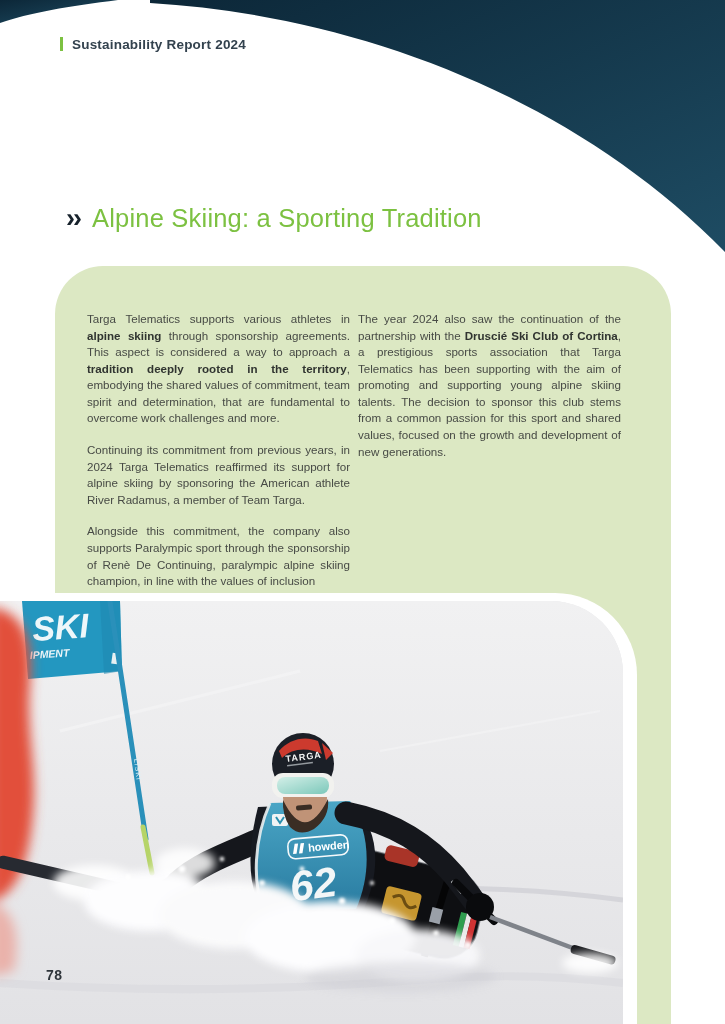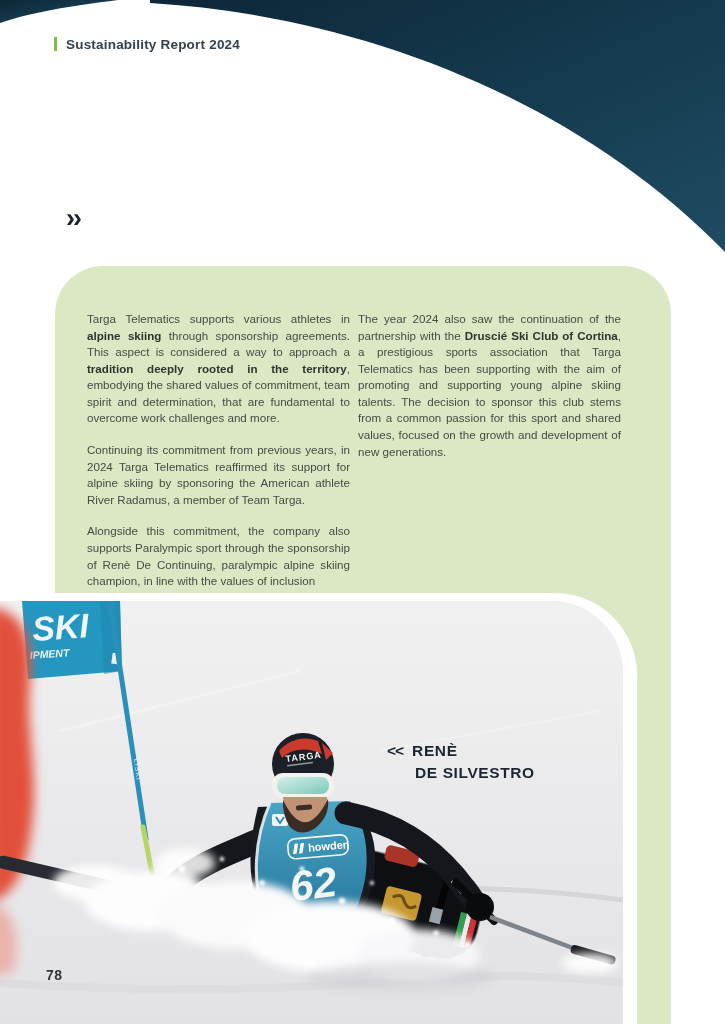--- a/index.html
+++ b/index.html
@@ -4,21 +4,21 @@
 <style>
   html,body{margin:0;padding:0;background:#9aa0a6;}
   .page{
     position:relative;width:725px;height:1024px;margin:0 auto;
     background:#ffffff;overflow:hidden;
     font-family:"Liberation Sans",sans-serif;
   }
   
   .top-swoosh{position:absolute;top:0;left:0;z-index:3;}
   
-  .report-header{position:absolute;left:54px;top:37px;z-index:4;display:flex;}
+  .report-header{position:absolute;left:60px;top:37px;z-index:4;display:flex;}
   .report-header .bar{width:3px;height:14px;background:var(--accent-green,#7cc141);margin-right:9px;}
   .report-header .label{font-size:13.5px;font-weight:600;letter-spacing:.2px;color:#33424e;}
   
   .section-title{position:absolute;left:66px;top:203px;z-index:4;display:flex;align-items:baseline;white-space:nowrap;}
   .section-title .chevrons{font-size:27px;font-weight:800;color:#17222c;letter-spacing:-2px;margin-right:12px;}
   .section-title .text{font-size:25.5px;font-weight:500;color:var(--accent-green,#7cc141);letter-spacing:.2px;}
   
   .green-box{
     position:absolute;left:55px;top:266px;width:616px;height:758px;
     background:var(--panel-green,#dce8c3);border-radius:48px 48px 0 0;z-index:1;
@@ -69,20 +69,21 @@
     <path d="M0,0 H118 C70,6 28,13 0,23 Z" fill="url(#navg)"></path>
   </svg>
 
   <div class="report-header">
     <span class="bar"></span>
     <span class="label">Sustainability Report 2024</span>
   </div>
 
   <div class="section-title">
     <span class="chevrons">››</span>
+    <span class="text">Alpine Skiing: a Sporting Tradition</span>
   </div>
 
   <div class="green-box">
     <div class="columns">
       <div class="col">
           <p><span>Targa Telematics supports various athletes in </span><b>alpine skiing</b><span> through sponsorship agreements. This aspect is considered a way to approach a </span><b>tradition deeply rooted in the territory</b><span>, embodying the shared values of commitment, team spirit and determination, that are fundamental to overcome work challenges and more.</span></p>
           <p><span>Continuing its commitment from previous years, in 2024 Targa Telematics reaffirmed its support for alpine skiing by sponsoring the American athlete River Radamus, a member of Team Targa.</span></p>
           <p><span>Alongside this commitment, the company also supports Paralympic sport through the sponsorship of Renè De Continuing, paralympic alpine skiing champion, in line with the values of inclusion</span></p>
         </div>
       <div class="col">
@@ -227,24 +228,18 @@
             <circle cx="392" cy="320" r="3"></circle>
               <circle cx="436" cy="332" r="2.6"></circle>
             <circle cx="128" cy="276" r="2.6"></circle>
               <circle cx="222" cy="258" r="2.2"></circle>
             <circle cx="372" cy="282" r="2"></circle>
               <circle cx="468" cy="344" r="2.4"></circle>
           </g>
         </g>
       </svg>
 
-      <div class="photo-caption">
-        <div class="line1">
-          <span class="cap-chevrons">&lt;&lt;</span><span>RENÈ</span>
-        </div>
-        <div class="line2">DE SILVESTRO</div>
-      </div>
     </div>
   </div>
 
   <div class="page-number">78</div>
 
 </div>
 
 </body></html>

